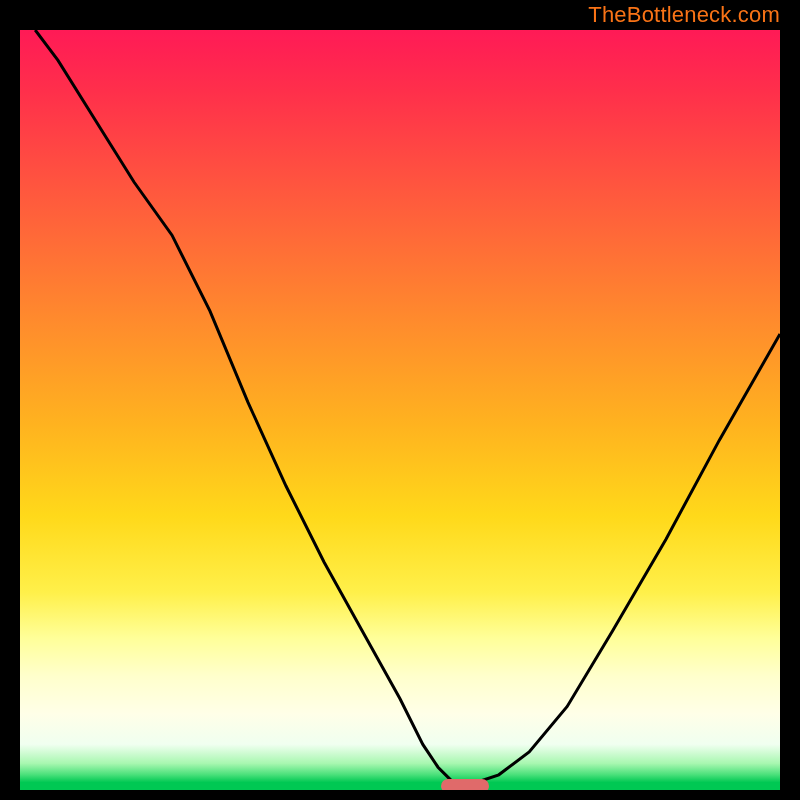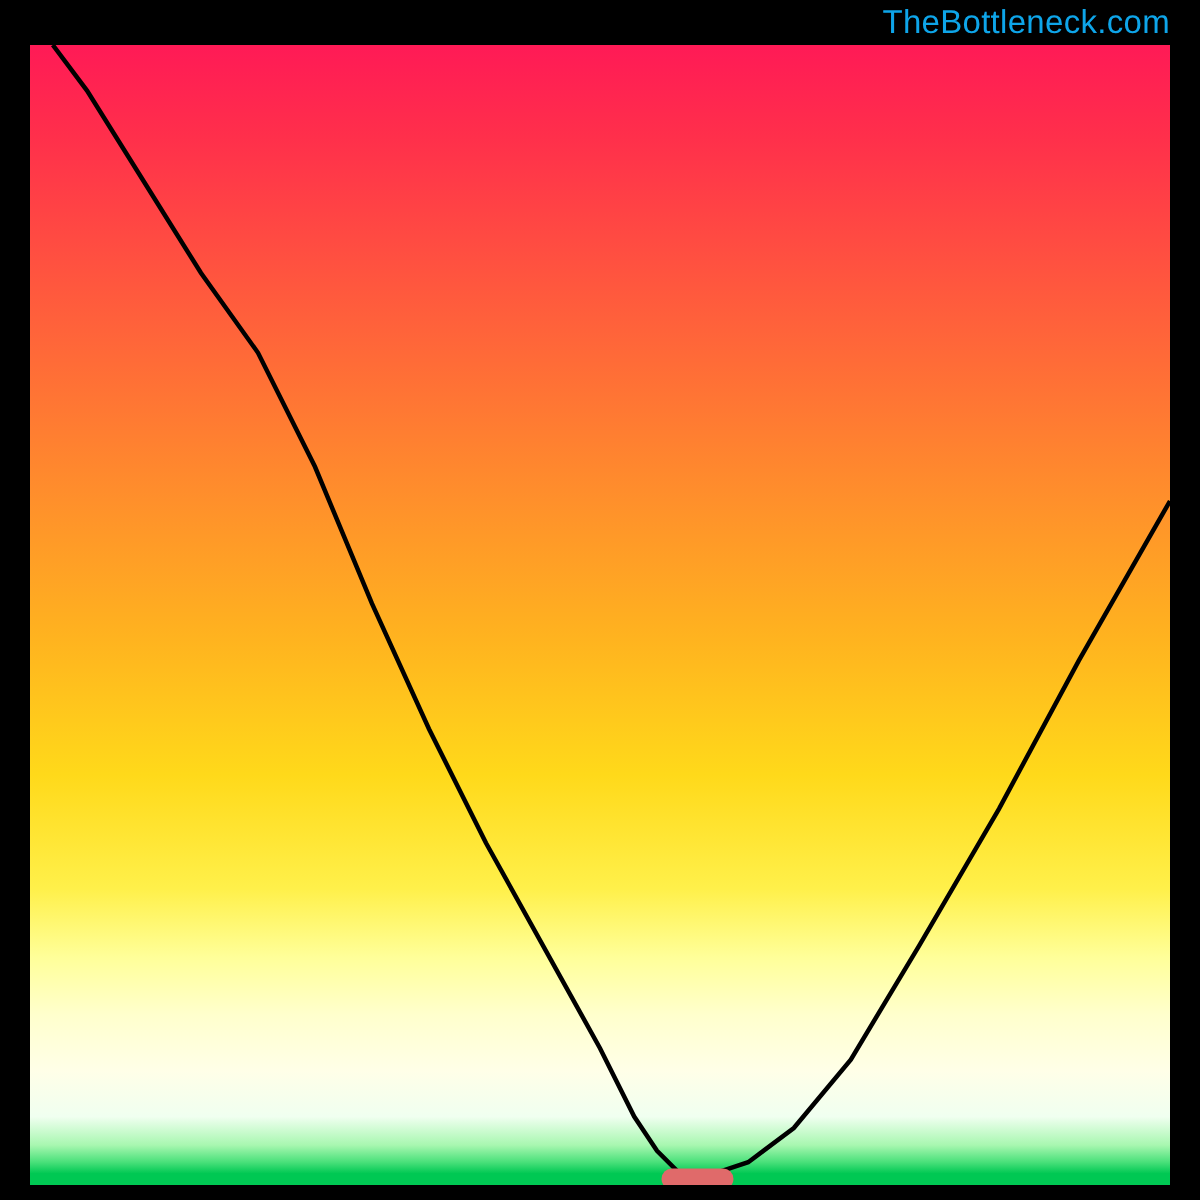--- a/index.html
+++ b/index.html
@@ -46,21 +46,21 @@
     position: absolute;
     left: 0; top: 0;
     width: 760px; height: 760px;
   }
   .watermark {
     position: absolute;
     top: 2px;
     right: 20px;
     font-family: Arial, Helvetica, sans-serif;
     font-size: 22px;
-    color: #0ea5e9;
+    color: #f97316;
     letter-spacing: 0.2px;
     user-select: none;
   }
   .marker {
     position: absolute;
     width: 48px;
     height: 14px;
     border-radius: 8px;
     background: #e06a6a;
     transform: translate(-50%, -50%);

